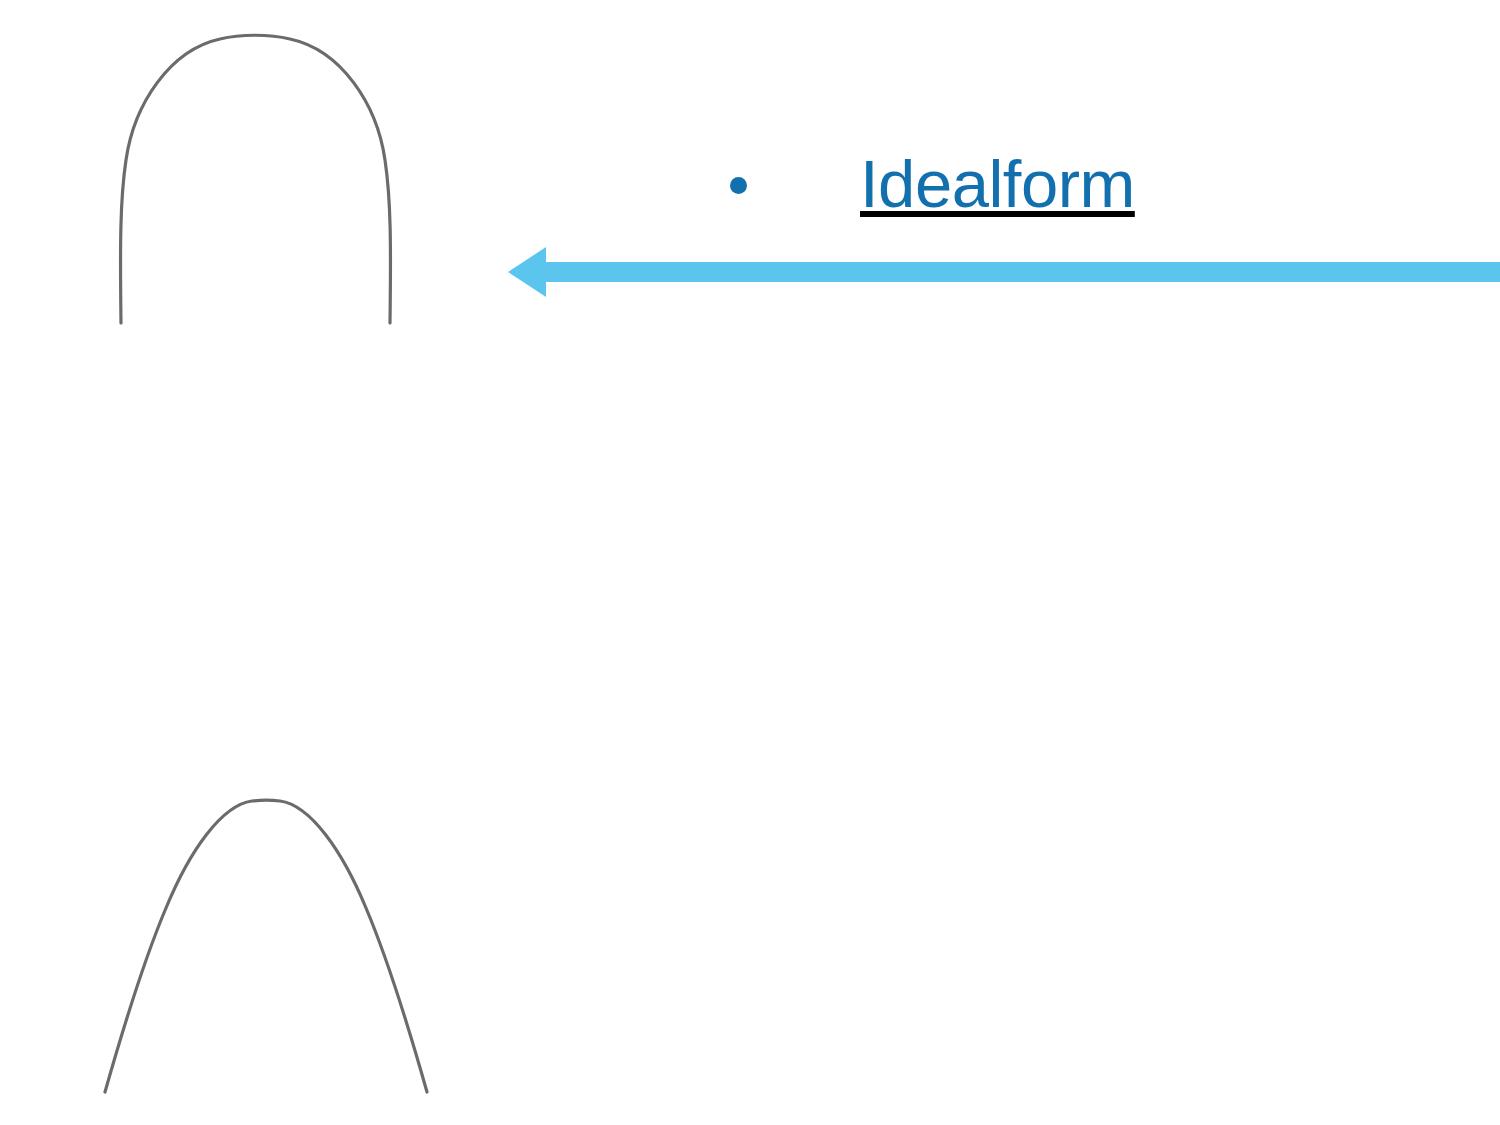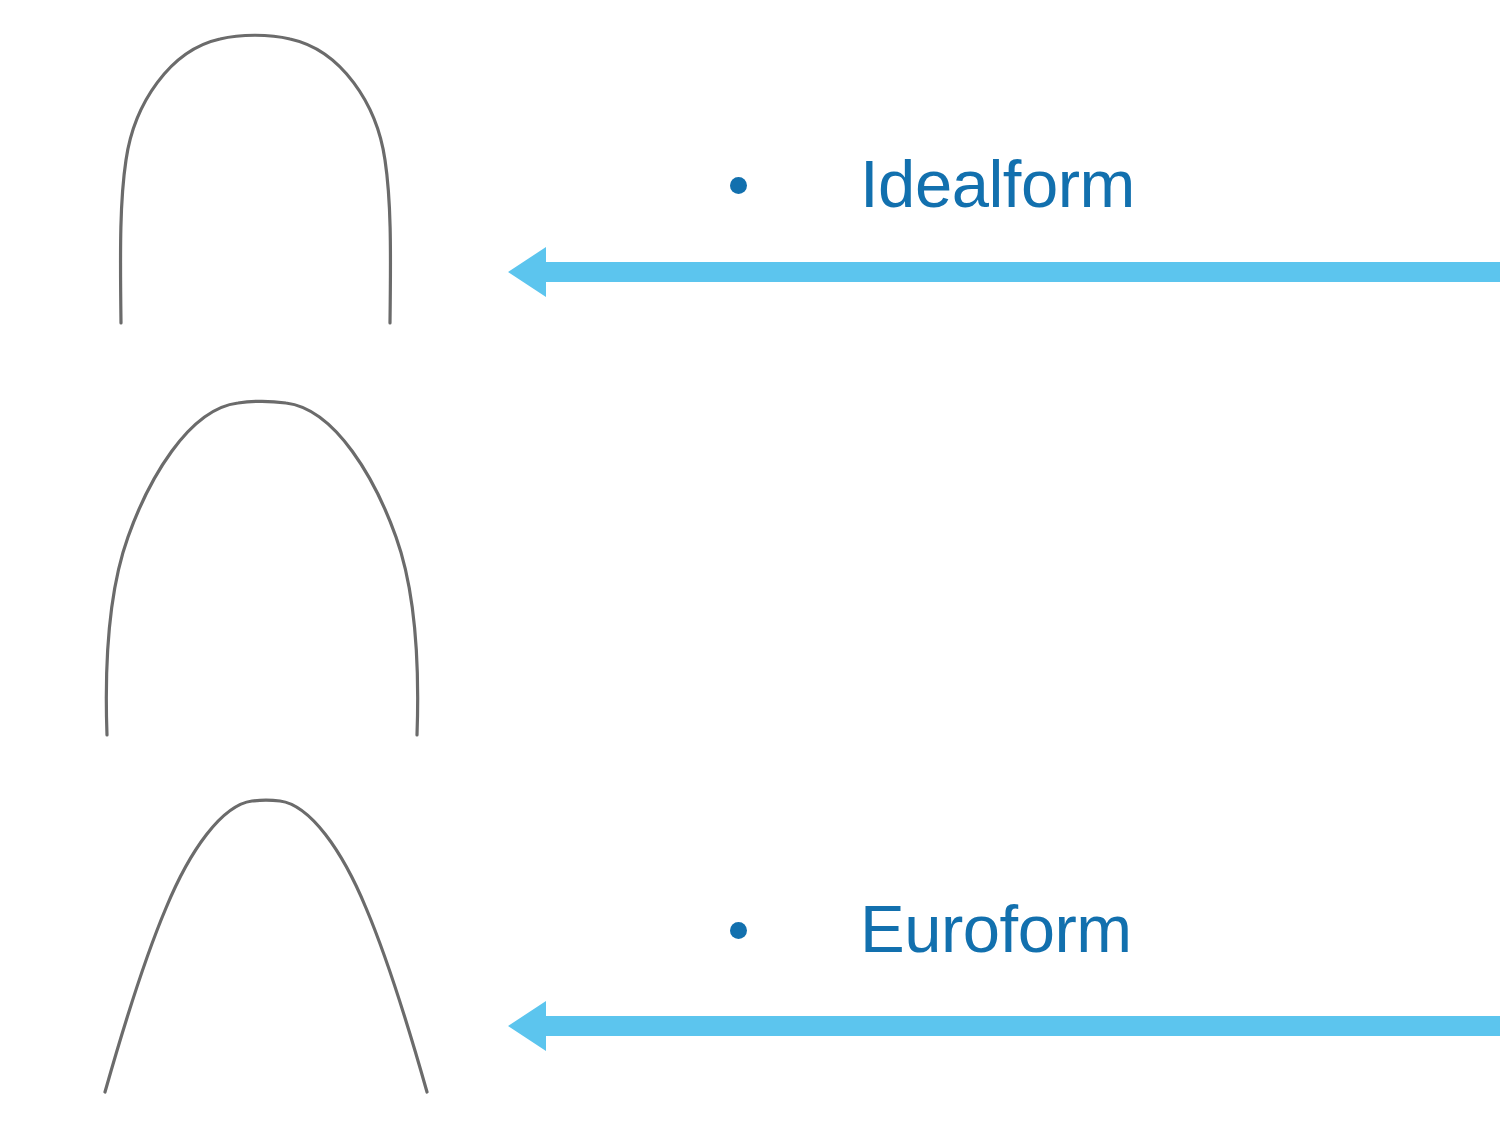--- a/index.html
+++ b/index.html
@@ -51,21 +51,21 @@
     stroke-linejoin: round;
   }
 
   
   .label-block {
     position: absolute;
     display: flex;
     align-items: center;
     white-space: nowrap;
   }
-  #label-0 { left: 730px; top: 148px;  }
+  #label-0 { left: 730px; top: 148px; text-decoration: underline;  }
   #label-1 { left: 730px; top: 518px;  }
 
   .bullet-dot {
     width: 17px;
     height: 17px;
     border-radius: 50%;
     background: #1270ae;
     flex: 0 0 auto;
     margin-right: 113px;
     margin-top: 4px;
@@ -112,44 +112,20 @@
       <span class="label-text">Idealform</span>
     </div>
 
     <div class="arrow" id="arrow-0">
       <svg viewBox="0 0 992 58" preserveAspectRatio="none" aria-hidden="true">
         <path class="arrow-shape" d="M 0 29 L 38 4 L 38 19 L 992 19 L 992 39 L 38 39 L 38 54 Z"></path>
       </svg>
     </div>
   </div>
 
-  <div class="row" id="row-1">
-
-    <div class="arch-figure">
-      <svg viewBox="0 0 420 375" preserveAspectRatio="xMidYMid meet" aria-hidden="true">
-        <path class="arch-path" d="M 47 360
-                 C 44 276, 50 212, 68 162
-                 C 88 106, 128 34, 178 28
-                 C 192 26, 212 26, 226 28
-                 C 276 34, 316 106, 336 162
-                 C 354 212, 360 276, 357 360"></path>
-      </svg>
-    </div>
-
-    <div class="label-block" id="label-1">
-      <span class="bullet-dot"></span>
-      <span class="label-text">Euroform</span>
-    </div>
-
-    <div class="arrow" id="arrow-1">
-      <svg viewBox="0 0 992 58" preserveAspectRatio="none" aria-hidden="true">
-        <path class="arrow-shape" d="M 0 29 L 38 4 L 38 19 L 992 19 L 992 39 L 38 39 L 38 54 Z"></path>
-      </svg>
-    </div>
-  </div>
 
   <div class="row" id="row-2">
 
     <div class="arch-figure">
       <svg viewBox="0 0 420 375" preserveAspectRatio="xMidYMid meet" aria-hidden="true">
         <path class="arch-path" d="M 45 342
                  C 62 282, 84 210, 106 158
                  C 130 100, 162 55, 192 51
                  C 200 50, 212 50, 220 51
                  C 250 55, 282 100, 306 158

